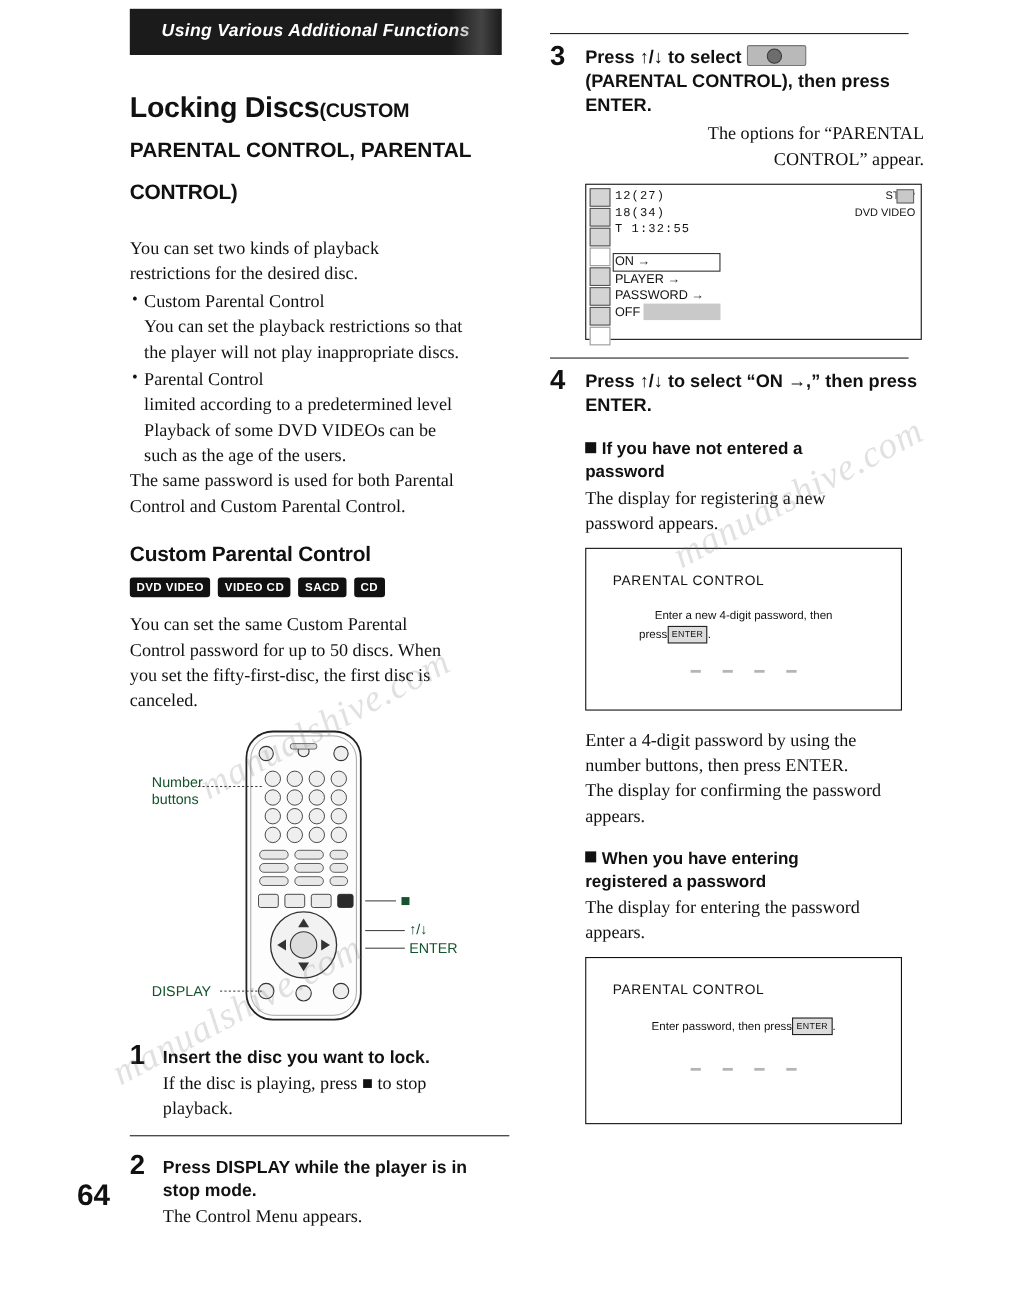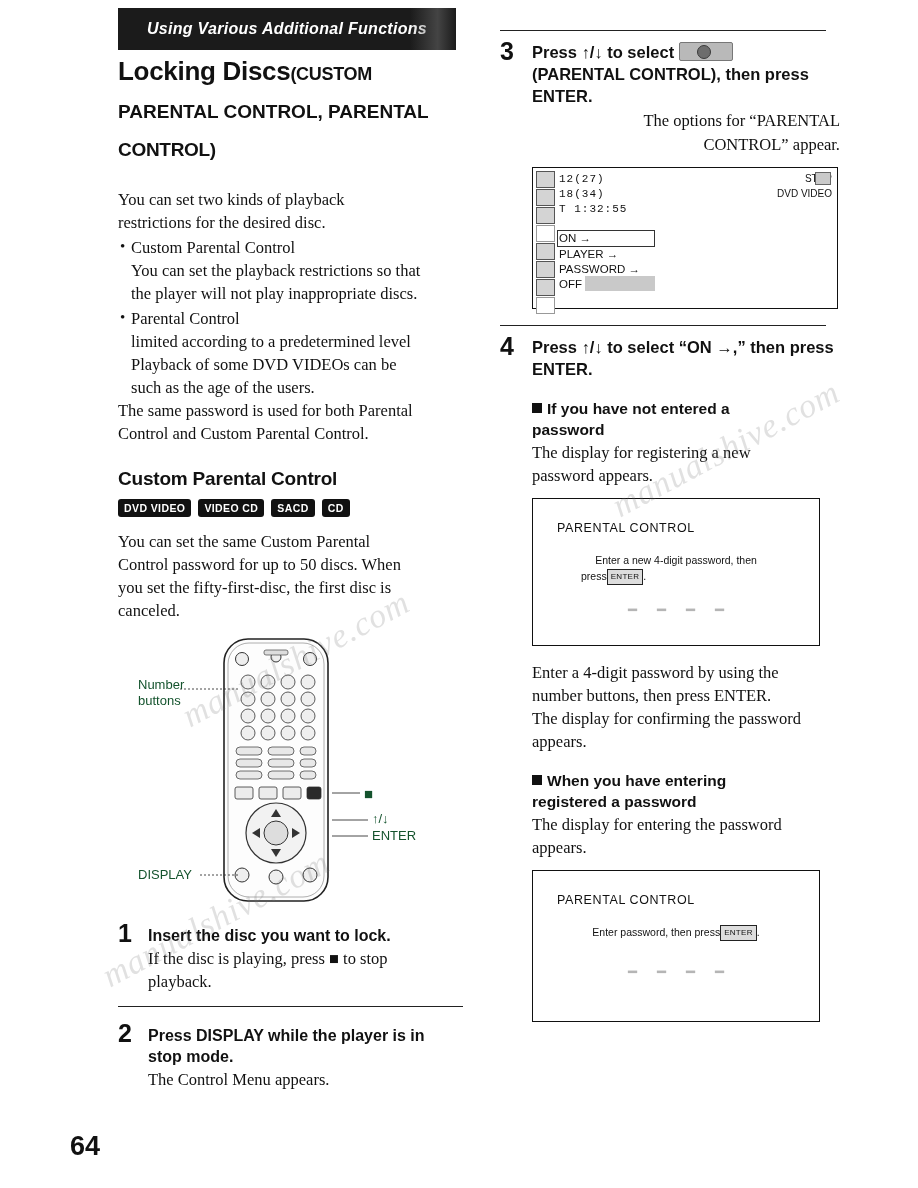--- a/index.html
+++ b/index.html
@@ -29,21 +29,21 @@
     font-family:"Liberation Sans", sans-serif;font-weight:bold;
     font-style:italic;font-size:16px;letter-spacing:.3px;
     position:relative;overflow:hidden;
   }
   .banner::after{
     content:"";position:absolute;right:0;top:0;width:46px;height:100%;
     background:linear-gradient(90deg, rgba(27,27,27,0) 0%, rgba(90,90,90,.65) 60%, rgba(27,27,27,1) 100%);
   }
   .h1{
     font-family:"Liberation Sans", sans-serif;font-weight:bold;
-    font-size:26px;line-height:34px;margin-top:4px;letter-spacing:-0.3px;
+    font-size:26px;line-height:34px;margin-top:30px;letter-spacing:-0.3px;
   }
   .h1 .sm{font-size:18px;font-weight:bold;}
   .h1 .line2{display:block;font-size:19px;margin-top:4px;letter-spacing:0px;}
   .h1 .line3{display:block;font-size:19px;margin-top:4px;}
 
   .body-txt{font-size:16.5px;line-height:21px;margin-top:22px;}
   .body-txt p{margin:0 0 2px 0;}
   .bullet{position:relative;padding-left:13px;margin-top:4px;}
   .bullet::before{content:"•";position:absolute;left:2px;top:-1px;font-size:15px;}
   .indent{padding-left:13px;}
@@ -73,21 +73,21 @@
     font-weight:bold;font-size:25px;line-height:25px;
   }
   .step .st-title{
     font-family:"Liberation Sans", sans-serif;font-weight:bold;font-size:16px;
     line-height:21px;
   }
   .step .st-body{font-size:16.5px;line-height:21px;margin-top:2px;}
   .rule{border-top:1px solid #222;margin-top:14px;}
 
   .pagenum{
-    position:absolute;left:70px;top:1131px;font-family:"Liberation Sans", sans-serif;
+    position:absolute;left:70px;top:1071px;font-family:"Liberation Sans", sans-serif;
     font-weight:bold;font-size:27px;
   }
 
   
   .col-right{position:absolute;left:500px;top:30px;width:340px;}
   .rule-top{border-top:1px solid #222;width:326px;}
   .r-step{position:relative;padding-left:32px;margin-top:10px;}
   .r-step .num{
     position:absolute;left:0;top:-3px;font-family:"Liberation Sans", sans-serif;
     font-weight:bold;font-size:25px;line-height:26px;

